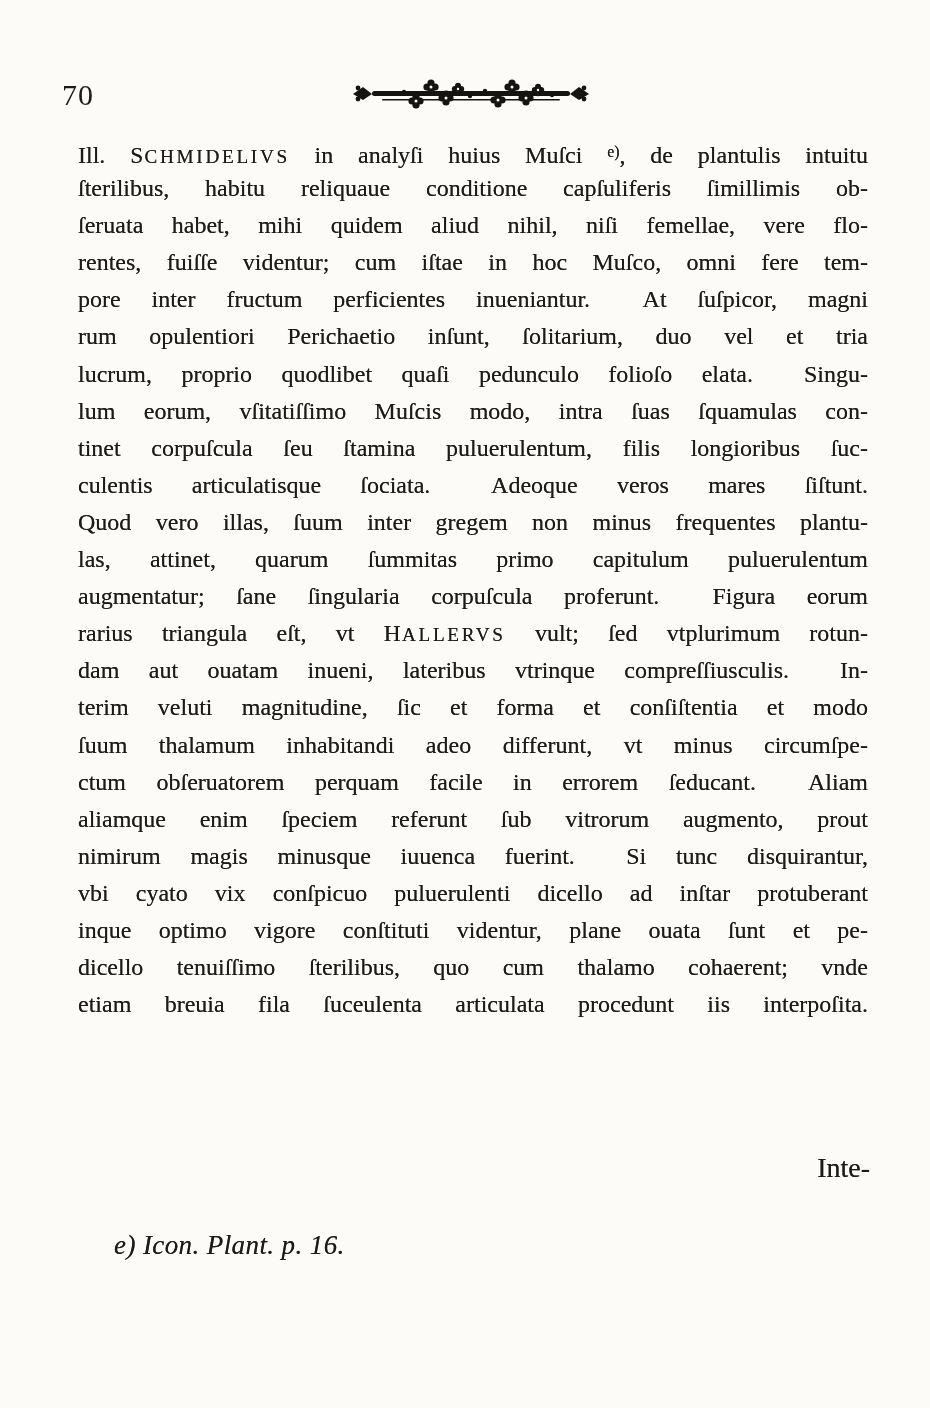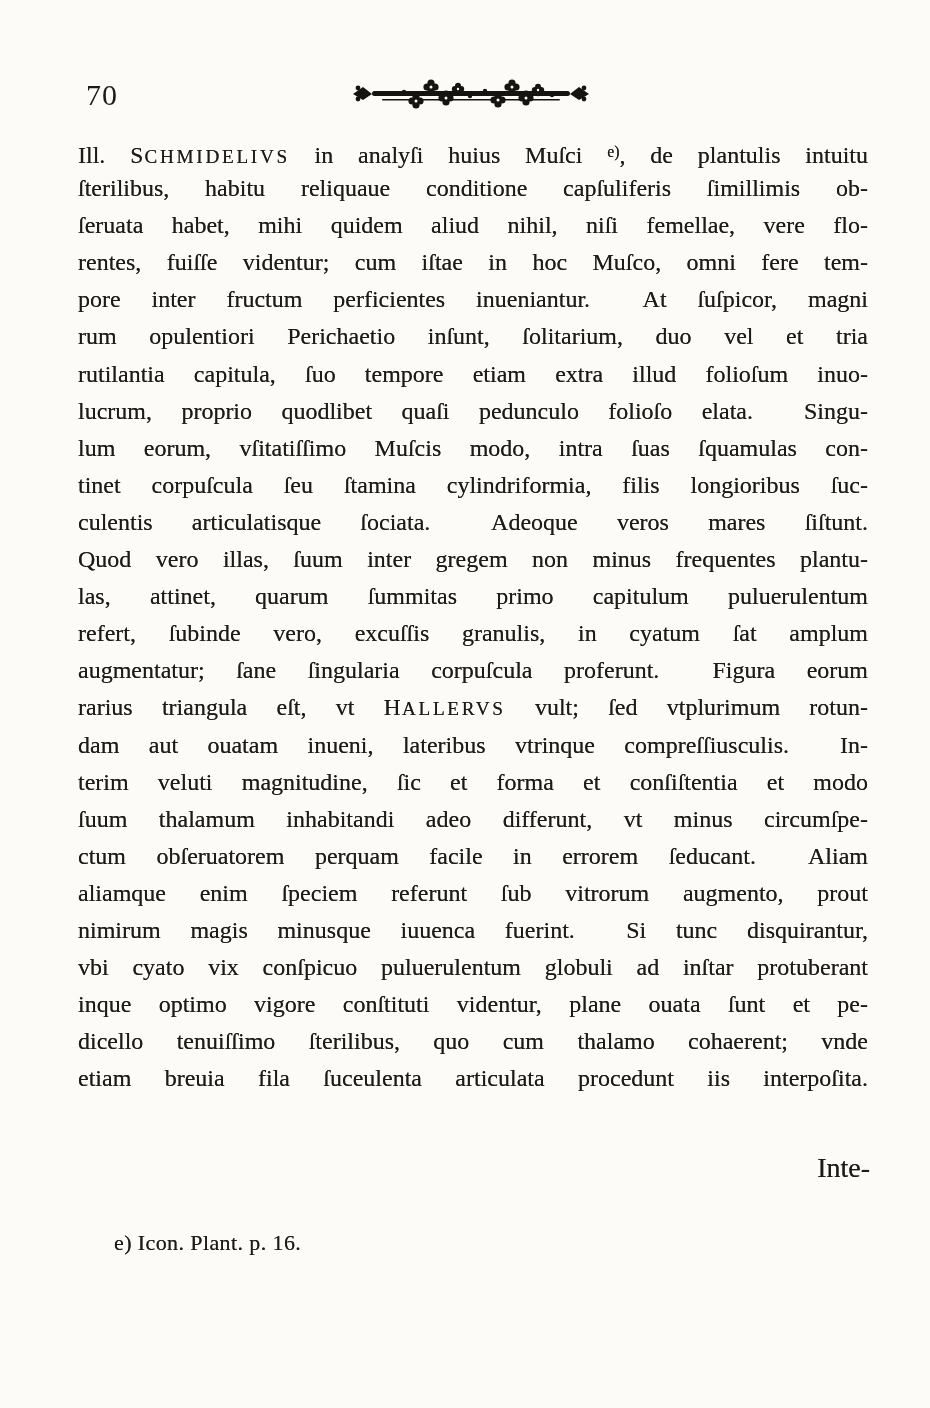--- a/index.html
+++ b/index.html
@@ -7,21 +7,21 @@
     position:relative;
     width:930px; height:1408px;
     margin:0 auto;
     background:#fcfbf8;
     color:#1d1b18;
     font-family:"Liberation Serif","DejaVu Serif",serif;
     overflow:hidden;
   }
   .pagenum {
     position:absolute; left:62px; top:78px;
-    font-size:30px; letter-spacing:1px;margin-left:24px;
+    font-size:30px; letter-spacing:1px;
   }
   .ornament {
     position:absolute; left:352px; top:74px;
     width:238px; height:46px;
   }
   .ornament svg { width:100%; height:100%; display:block; }
   .textblock {
     position:absolute; left:78px; top:133px; width:790px;
     font-size:24px; line-height:37.1px;
     text-shadow:0 0 0.5px rgba(25,22,18,.75);
@@ -36,22 +36,23 @@
   .sc { font-size:0.80em; letter-spacing:0.14em;margin-top:36px; }
   .sc0 { font-size:1.22em; letter-spacing:0.06em; }
   .fnmark { font-size:0.66em; vertical-align:0.38em; letter-spacing:0; }
   .catchword {
     position:absolute; right:60px; top:1152px;
     font-size:28px;
     text-shadow:0 0 0.5px rgba(25,22,18,.75);
   }
   .footnote {
     position:absolute; left:114px; top:1230px;
-    font-size:22px; letter-spacing:0.4px;
+    font-size:27px; letter-spacing:0.4px;
     text-shadow:0 0 0.5px rgba(25,22,18,.75);
+    font-style:italic;
   }
 </style>
 </head>
 <body>
 
 <div class="page">
 
   <div class="pagenum">70</div>
 
   <div class="ornament">
@@ -133,37 +134,35 @@
     </svg>
   </div>
 
   <div class="textblock">
       <div class="tline">Ill. <span class="sc"><span class="sc0">S</span>CHMIDELIVS</span> in analyſi huius Muſci <span class="fnmark">e)</span>, de plantulis intuitu</div>
       <div class="tline">ſterilibus, habitu reliquaue conditione capſuliferis ſimillimis ob-</div>
       <div class="tline">ſeruata habet, mihi quidem aliud nihil, niſi femellae, vere flo-</div>
       <div class="tline">rentes, fuiſſe videntur; cum iſtae in hoc Muſco, omni fere tem-</div>
       <div class="tline">pore inter fructum perficientes inueniantur. <span class="gap"></span>At ſuſpicor, magni</div>
       <div class="tline">rum opulentiori Perichaetio inſunt, ſolitarium, duo vel et tria</div>
-      <div class="tline">rutilantia capitula, ſuo tempore etiam extra illud folioſum inuo-</div>
       <div class="tline">lucrum, proprio quodlibet quaſi pedunculo folioſo elata. <span class="gap"></span>Singu-</div>
       <div class="tline">lum eorum, vſitatiſſimo Muſcis modo, intra ſuas ſquamulas con-</div>
-      <div class="tline">tinet corpuſcula ſeu ſtamina cylindriformia, filis longioribus ſuc-</div>
+      <div class="tline">tinet corpuſcula ſeu ſtamina puluerulentum, filis longioribus ſuc-</div>
       <div class="tline">culentis articulatisque ſociata. <span class="gap"></span>Adeoque veros mares ſiſtunt.</div>
       <div class="tline">Quod vero illas, ſuum inter gregem non minus frequentes plantu-</div>
       <div class="tline">las, attinet, quarum ſummitas primo capitulum puluerulentum</div>
-      <div class="tline">refert, ſubinde vero, excuſſis granulis, in cyatum ſat amplum</div>
       <div class="tline">augmentatur; ſane ſingularia corpuſcula proferunt. <span class="gap"></span>Figura eorum</div>
       <div class="tline">rarius triangula eſt, vt <span class="sc"><span class="sc0">H</span>ALLERVS</span> vult; ſed vtplurimum rotun-</div>
       <div class="tline">dam aut ouatam inueni, lateribus vtrinque compreſſiusculis. <span class="gap"></span>In-</div>
       <div class="tline">terim veluti magnitudine, ſic et forma et conſiſtentia et modo</div>
       <div class="tline">ſuum thalamum inhabitandi adeo differunt, vt minus circumſpe-</div>
       <div class="tline">ctum obſeruatorem perquam facile in errorem ſeducant. <span class="gap"></span>Aliam</div>
       <div class="tline">aliamque enim ſpeciem referunt ſub vitrorum augmento, prout</div>
       <div class="tline">nimirum magis minusque iuuenca fuerint. <span class="gap"></span>Si tunc disquirantur,</div>
-      <div class="tline">vbi cyato vix conſpicuo puluerulentum globuli ad inſtar protuberant</div>
+      <div class="tline">vbi cyato vix conſpicuo puluerulenti dicello ad inſtar protuberant</div>
       <div class="tline">inque optimo vigore conſtituti videntur, plane ouata ſunt et pe-</div>
       <div class="tline">dicello tenuiſſimo ſterilibus, quo cum thalamo cohaerent; vnde</div>
       <div class="tline">etiam breuia fila ſuceulenta articulata procedunt iis interpoſita.</div>
     </div>
 
   <div class="catchword">Inte-</div>
 
   <div class="footnote">e) Icon. Plant. p. 16.</div>
 
 </div>

